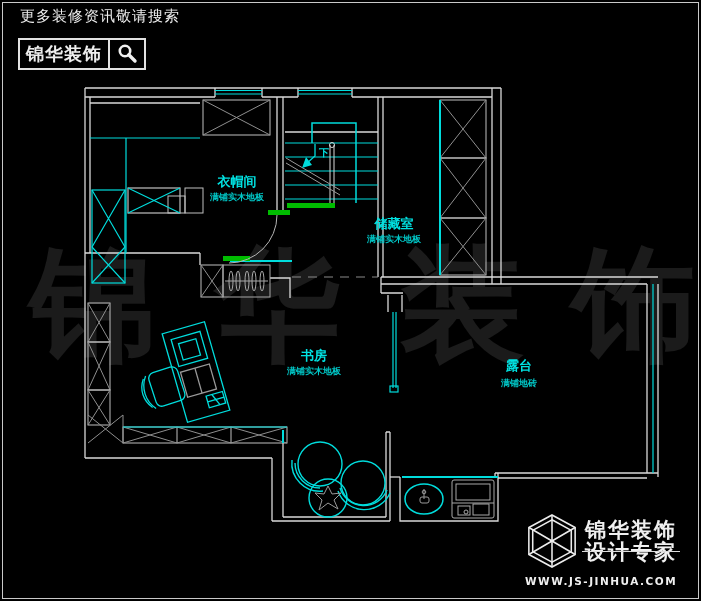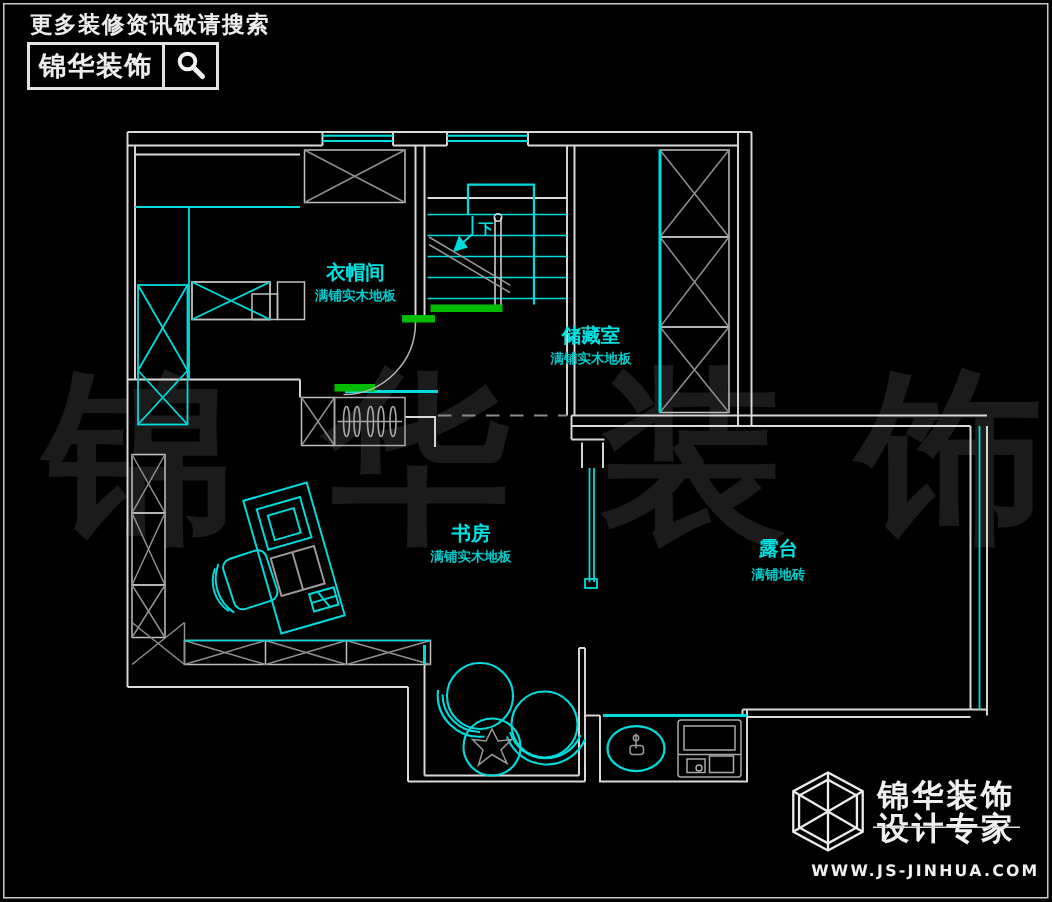--- a/index.html
+++ b/index.html
@@ -1,39 +1,39 @@
 <!DOCTYPE html>
 <html><head>
 <meta charset="utf-8">
 <style>
   html,body{margin:0;padding:0;background:#000;width:701px;height:601px;}
   .screen{position:relative;width:701px;height:601px;background:#000;overflow:hidden;
           font-family:"DejaVu Sans","Liberation Sans",sans-serif;}
   .frame{position:absolute;inset:2px;border:1px solid #c9c9c9;pointer-events:none;}
   
   .header{position:absolute;left:18px;top:7px;color:#ededed;z-index:5;}
-  .tagline{font-size:15px;font-weight:bold;letter-spacing:1px;margin:0 0 2px 2px;text-align:right;}
+  .tagline{font-size:15px;font-weight:normal;letter-spacing:1px;margin:0 0 12px 2px;text-align:right;}
   .brandbox{display:flex;align-items:stretch;border:2px solid #e2e2e2;width:124px;height:28px;}
   .brandname{flex:1;display:flex;align-items:center;justify-content:center;
              font-size:18px;font-weight:bold;letter-spacing:1px;}
   .searchcell{width:34px;border-left:2px solid #e2e2e2;display:flex;align-items:center;justify-content:center;}
   
   .plan{position:absolute;left:0;top:0;}
   .roomname{font-size:13px;font-weight:bold;fill:#00e2e2;}
   .roomsub{font-size:9px;font-weight:bold;fill:#00c8c8;}
   .downlbl{font-size:10px;font-weight:bold;fill:#00e2e2;}
   .wm{font-size:125px;font-weight:bold;fill:#1b1b1b;font-family:"DejaVu Serif","Liberation Serif",serif;}
   
   .footer{position:absolute;right:8px;bottom:14px;color:#f0f0f0;z-index:5;width:168px;}
   .footer-top{display:flex;align-items:center;gap:6px;}
   .footer-text{display:flex;flex-direction:column;line-height:1.05;}
   .brand1,.brand2{font-size:21px;font-weight:bold;letter-spacing:2px;white-space:nowrap;}
   .brand2wrap{position:relative;display:inline-block;}
   .brand2wrap::after{content:"";position:absolute;left:-3px;right:-3px;top:45%;height:1.5px;background:#dcdcdc;}
-  .site{margin-top:5px;font-size:10.5px;font-weight:bold;letter-spacing:1.5px;text-align:right;white-space:nowrap;}
+  .site{margin-top:5px;font-size:10.5px;font-weight:bold;letter-spacing:1.5px;text-align:left;white-space:nowrap;}
 </style>
 </head>
 <body>
 
 <div class="screen">
   <div class="frame"></div>
 
   <div class="header">
     <p class="tagline">更多装修资讯敬请搜索</p>
     <div class="brandbox">

